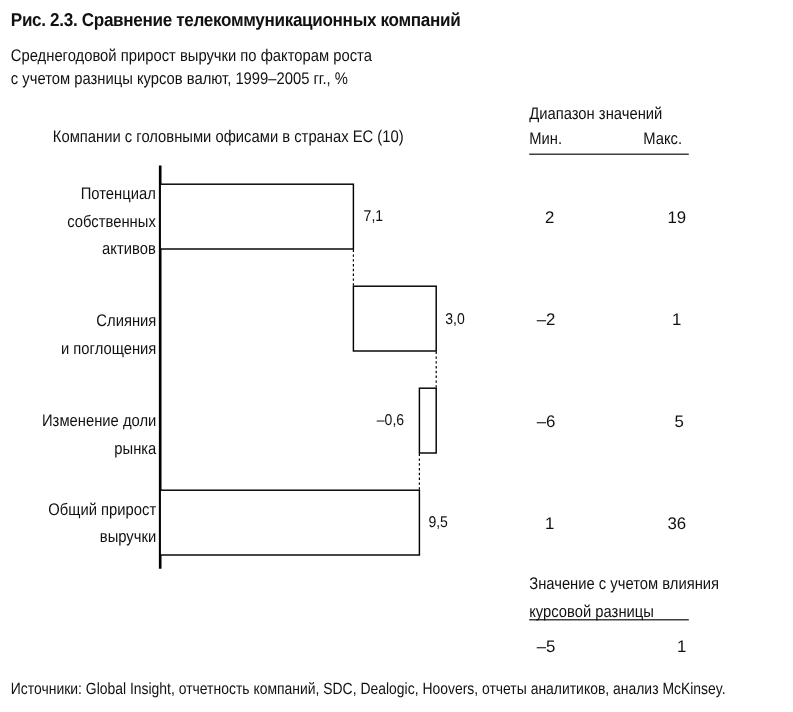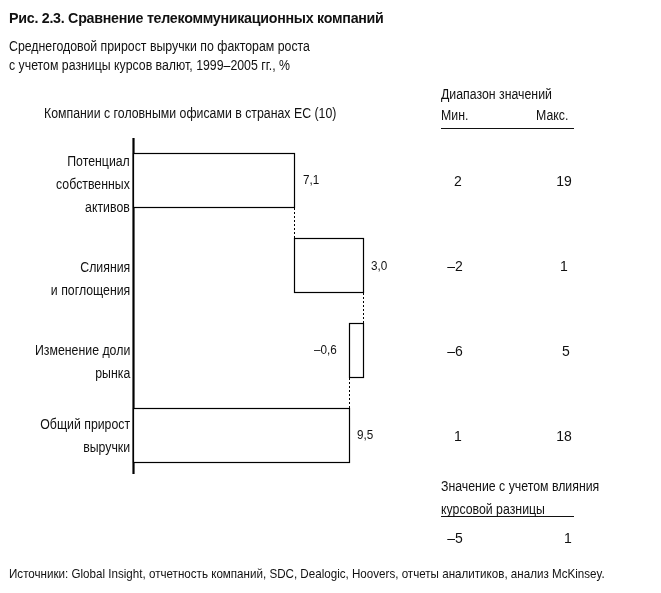--- a/index.html
+++ b/index.html
@@ -70,21 +70,21 @@
 <div class="abs val" style="left:314px; top:342px;">–0,6</div>
 <div class="abs val" style="left:357px; top:427px;">9,5</div>
 
 <div class="abs num" style="left:438px; top:173px;">2</div>
 <div class="abs num" style="left:544px; top:173px;">19</div>
 <div class="abs num" style="left:435px; top:258px;">–2</div>
 <div class="abs num" style="left:544px; top:258px;">1</div>
 <div class="abs num" style="left:435px; top:343px;">–6</div>
 <div class="abs num" style="left:546px; top:343px;">5</div>
 <div class="abs num" style="left:438px; top:428px;">1</div>
-<div class="abs num" style="left:544px; top:428px;">18</div>
+<div class="abs num" style="left:544px; top:428px;">36</div>
 
 <div class="abs fx-label">
   <div>Значение с учетом влияния</div>
   <div>курсовой разницы</div>
 </div>
 <div class="rule" style="left:441px; top:516px; width:133px;"></div>
 <div class="abs num" style="left:435px; top:530px;">–5</div>
 <div class="abs num" style="left:548px; top:530px;">1</div>
 
 <div class="abs source">Источники: Global Insight, отчетность компаний, SDC, Dealogic, Hoovers, отчеты аналитиков, анализ McKinsey.</div>

